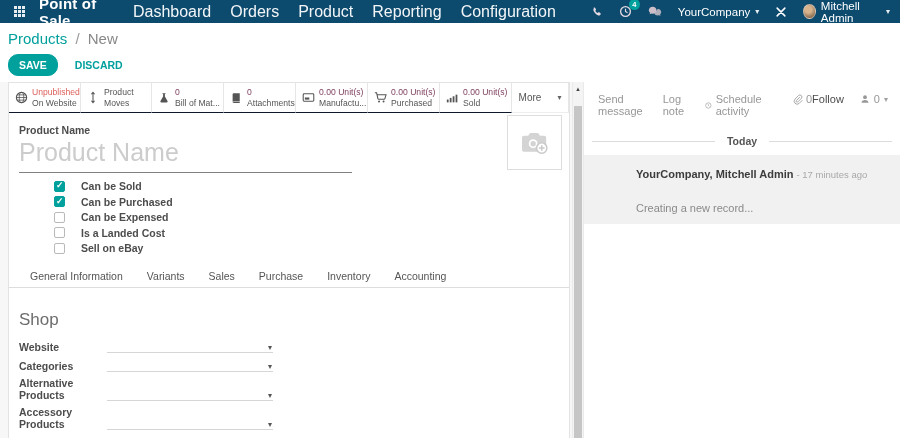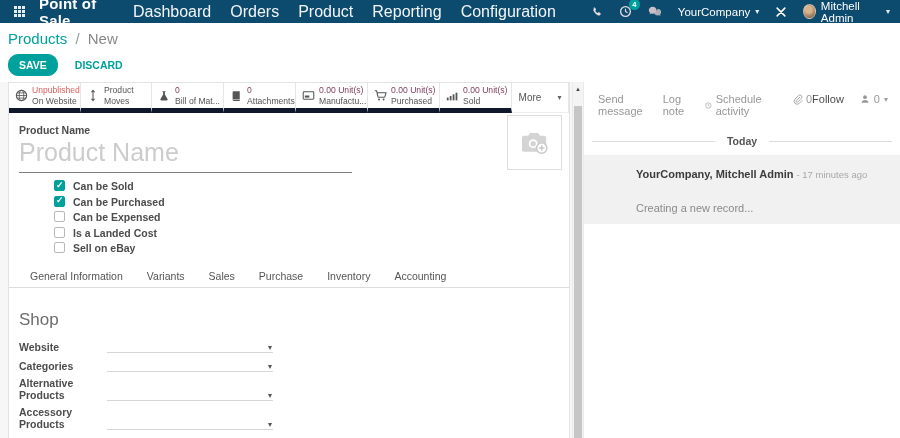--- a/index.html
+++ b/index.html
@@ -39,41 +39,41 @@
                  padding: 4px 10px; cursor: pointer; font-family: inherit; }
 
   
   .content { display: flex; height: 370px; background: #f7f7f7; align-items: stretch; }
   .sheet { width: 562px; margin-left: 8px; background: #fff; border: 1px solid #e3e3e3;
            height: 364px; overflow: hidden; }
 
   
   .button-box { display: flex; }
   .stat-btn { width: 72px; height: 30px; background: #fff; border: none; border-right: 1px solid #e6e6e6;
-              border-bottom: 5px solid #0f172a; display: flex; align-items: center; gap: 4px; padding: 2px 12px 2px 5px;
+              border-bottom: 1px solid #0f172a; display: flex; align-items: center; gap: 4px; padding: 2px 12px 2px 5px;
               cursor: pointer; font-family: inherit; text-align: left; }
   .stat-btn .ico { flex: 0 0 14px; display: flex; align-items: center; justify-content: center; }
   .stat-txt { display: flex; flex-direction: column; line-height: 1.18; }
   .stat-value { font-size: 8.6px; color: #555; white-space: nowrap; }
   .stat-value.danger { color: #dd5f5b; }
   .stat-value.stat { color: #7d3f5e; }
   .stat-label { font-size: 8.6px; color: #555; white-space: nowrap; }
   .more-btn { width: 58px; height: 30px; background: #fff; border: none; border-right: 1px solid #e6e6e6;
               border-bottom: 1px solid #eee; font-size: 10px; color: #555; cursor: pointer;
               display: flex; align-items: center; justify-content: center; gap: 16px; font-family: inherit; }
   .bb-filler { flex: 1; border-bottom: 1px solid #eee; }
 
   
   .main-fields { position: relative; padding: 11px 10px 0; }
   .pn-label { font-size: 10.5px; font-weight: bold; color: #4c4c4c; display: block; margin-bottom: 1px; }
   .pn-input { display: block; width: 333px; border: none; border-bottom: 1px solid #808080; outline: none;
               font-size: 25px; color: #444; padding: 1px 0 5px; font-family: inherit; background: transparent; }
   .pn-input::placeholder { color: #ccc; }
   .checkboxes { margin-top: 7px; }
-  .cb-row { display: flex; align-items: flex-start; gap: 8px; margin-bottom: 3.5px; cursor: pointer; padding-left: 35px; }
+  .cb-row { display: flex; align-items: center; gap: 16px; margin-bottom: 3.5px; cursor: pointer; padding-left: 35px; }
   .cb { width: 11px; height: 11px; border: 1px solid #b9b9b9; border-radius: 2px; background: #fff; position: relative; flex: 0 0 11px; }
   .cb.checked { background: #00a09d; border-color: #00a09d; }
   .cb.checked::after { content: "✓"; position: absolute; top: -1.5px; left: 1px; color: #fff; font-size: 9px; font-weight: bold; }
   .cb-label { font-size: 10.5px; font-weight: bold; color: #4c4c4c; }
   .image-box { position: absolute; top: 2px; right: 7px; width: 55px; height: 55px; border: 1px solid #ddd;
                display: flex; align-items: center; justify-content: center; cursor: pointer; background: #fff; }
 
   
   .tabs { display: flex; align-items: flex-end; border-bottom: 1px solid #ddd; margin-top: 9px; padding-left: 9px; }
   .tab { font-size: 10.5px; color: #555; padding: 6px 11px 5px; border: 1px solid transparent; margin-bottom: -1px;

